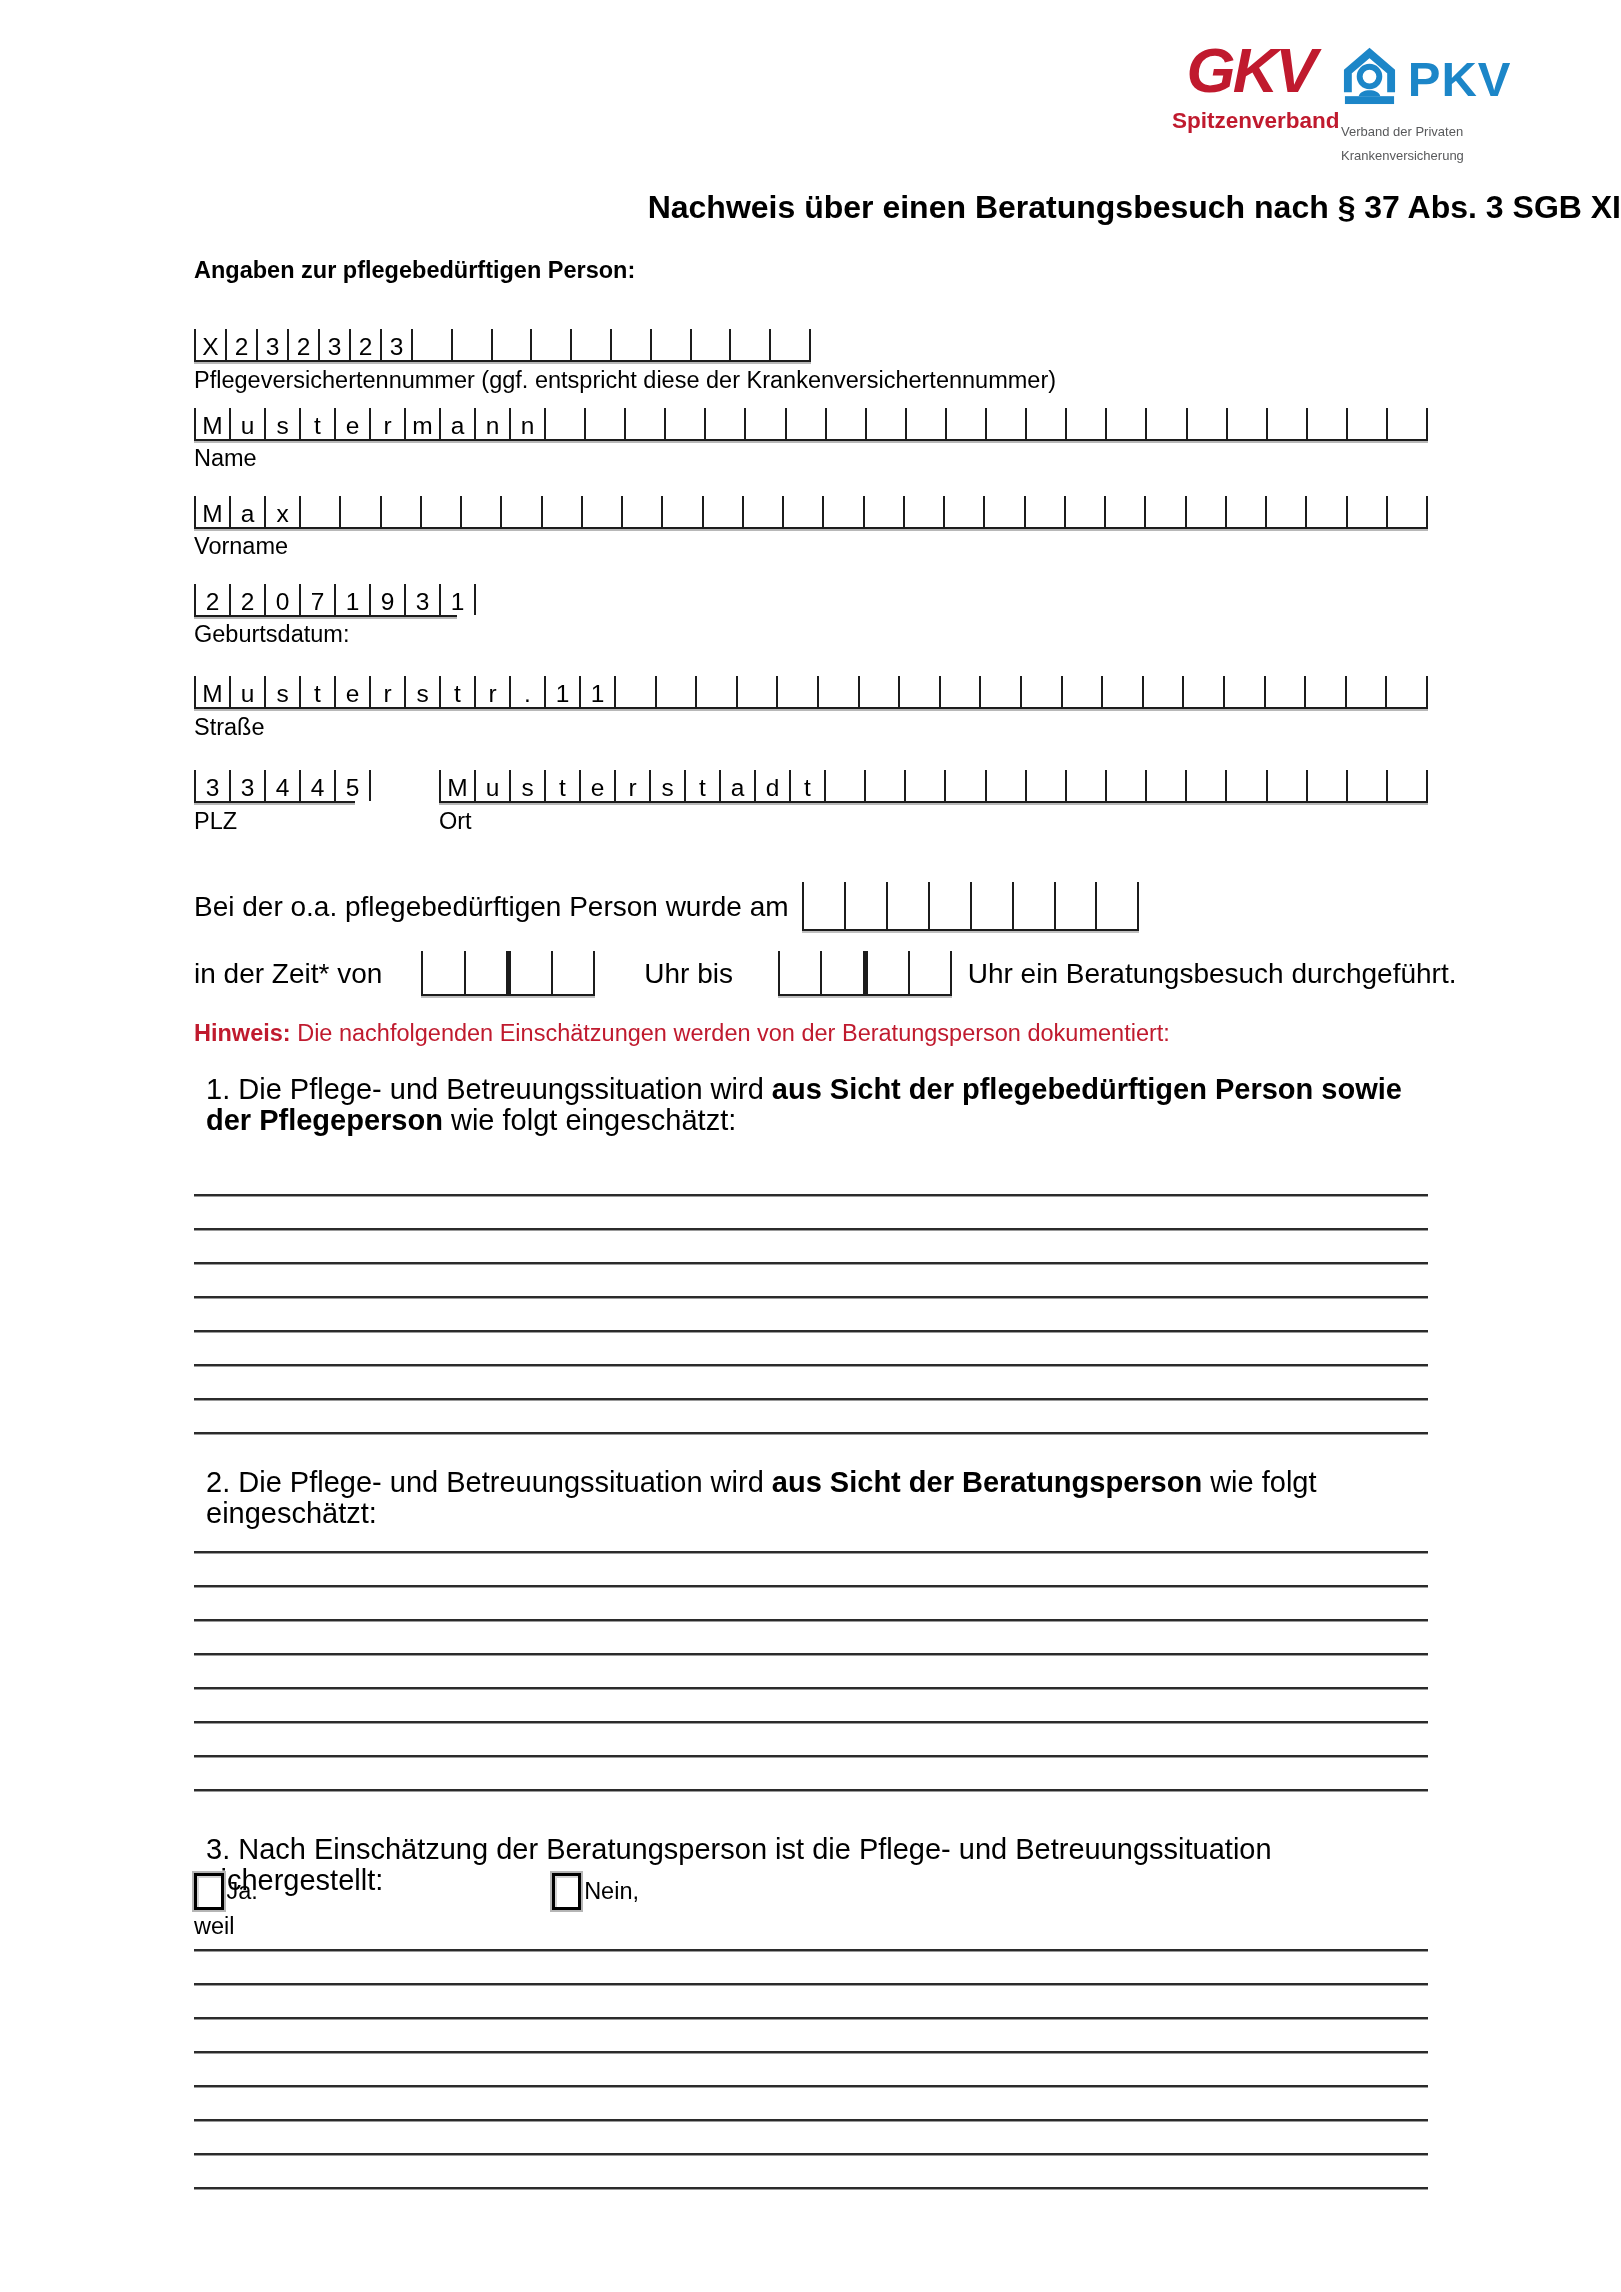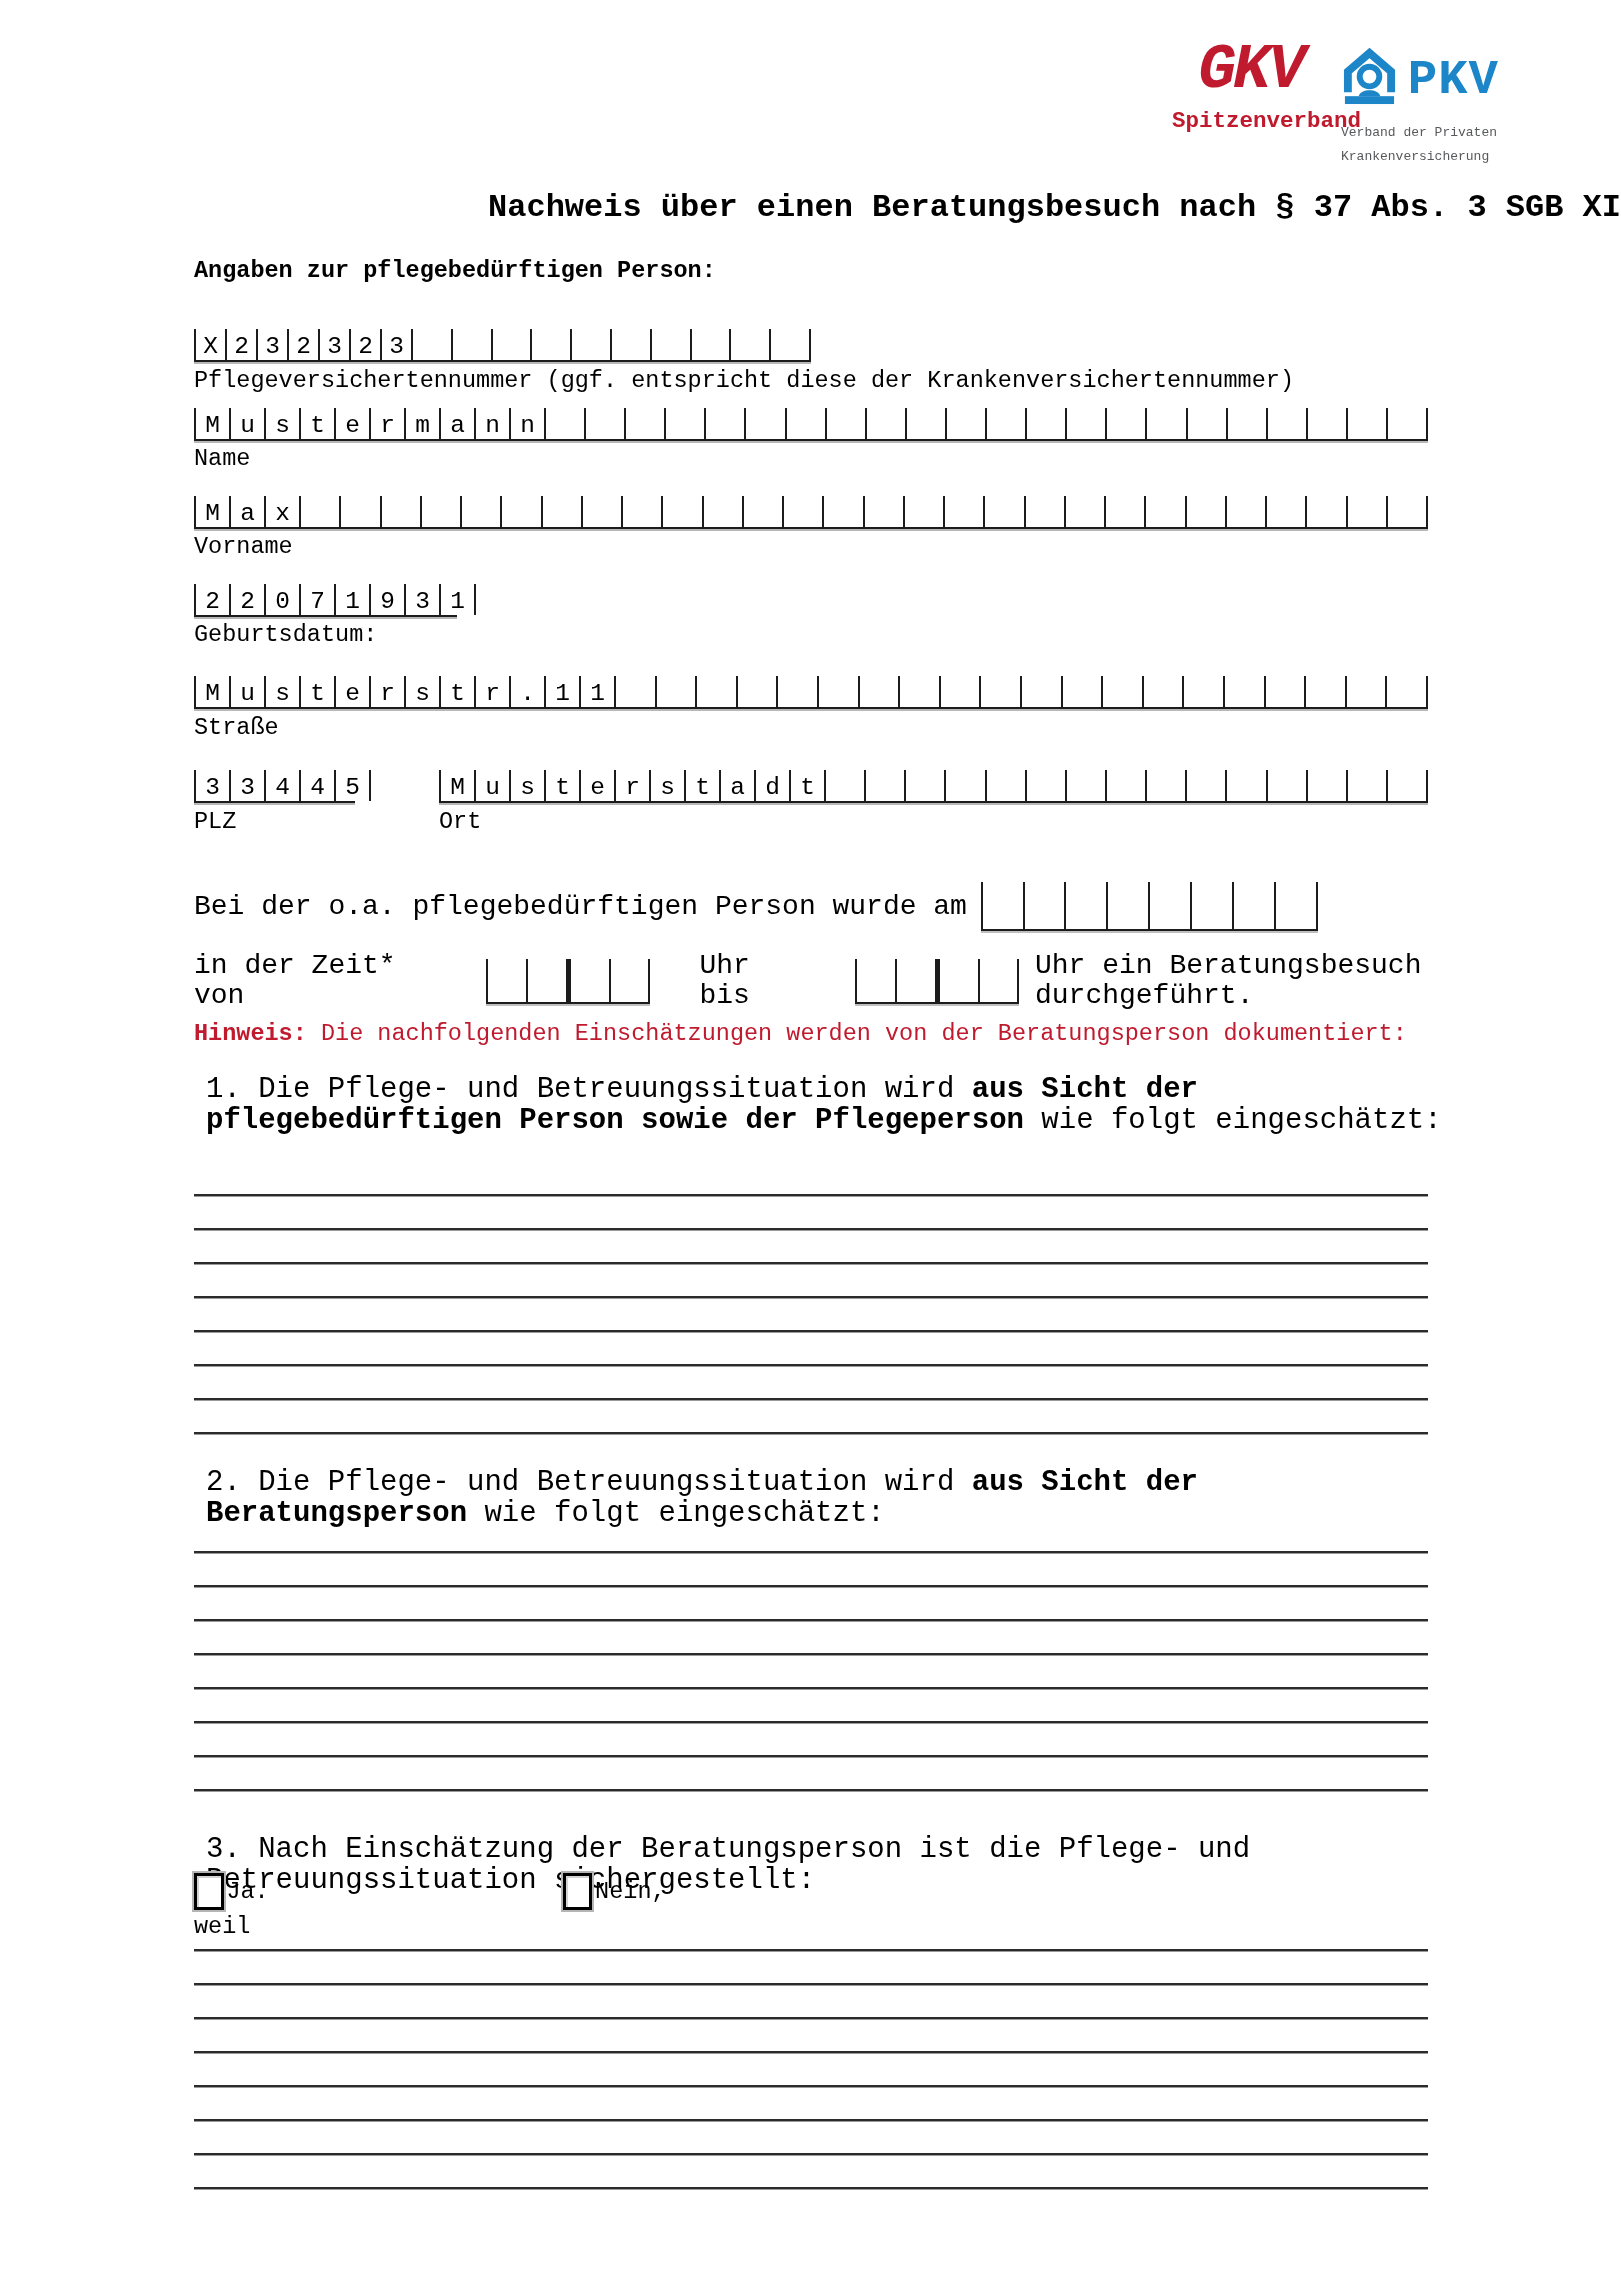--- a/index.html
+++ b/index.html
@@ -6,21 +6,21 @@
     --red:#c01a2e;
     --blue:#1c86c8;
     --gray:#58595b;
     --ink:#1c1c1c;
   }
   html,body{margin:0;padding:0;background:#888;}
   #page{
     position:relative;
     width:1621px;height:2293px;
     background:#ffffff;
-    font-family:Liberation Mono, monospace;
+    font-family:Liberation Sans, sans-serif;
     color:#000;
     overflow:hidden;
   }
   .abs{position:absolute;}
   .txt{font-size:28px;line-height:30px;color:#000;}
   .b{font-weight:bold;}
 
   
   #gkv-logo{left:1172px;top:39px;width:157px;text-align:center;}
   #gkv-mark{display:flex;align-items:flex-start;justify-content:center;}

